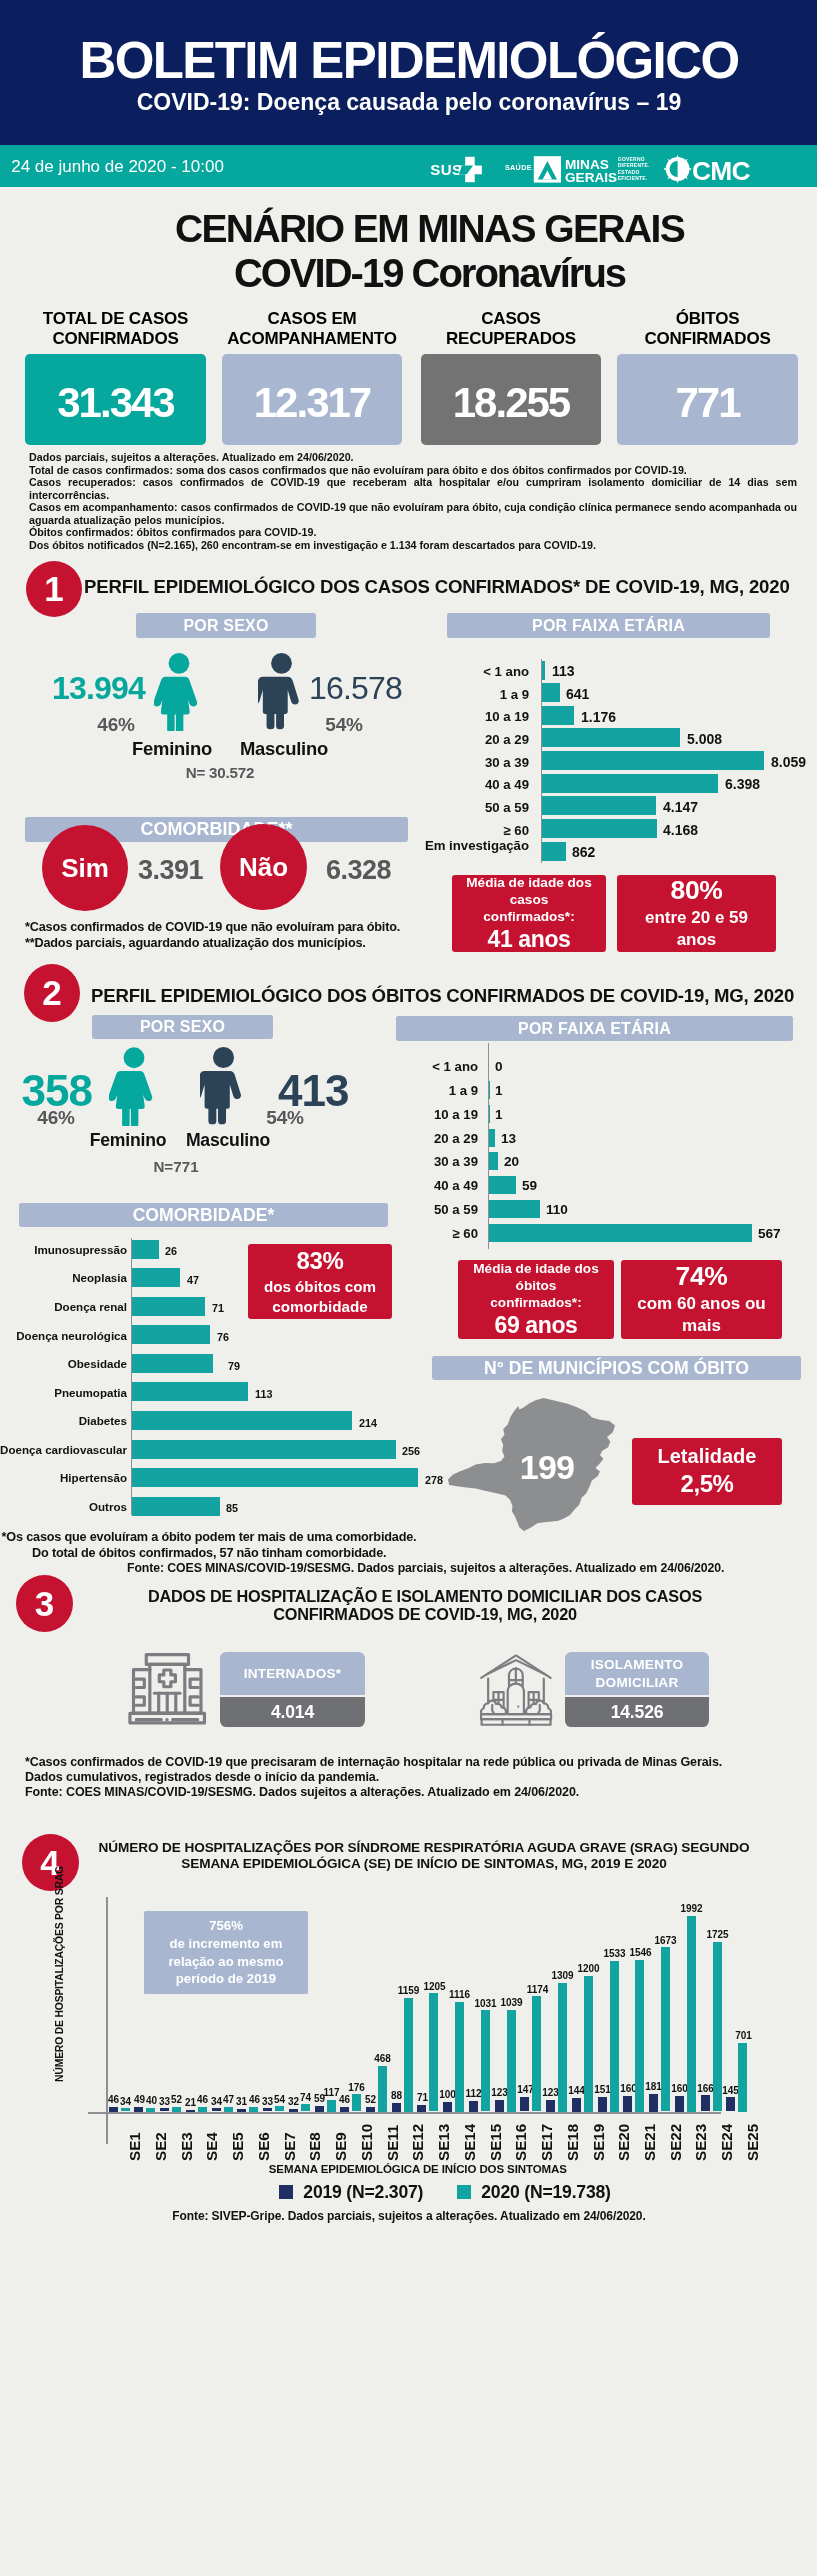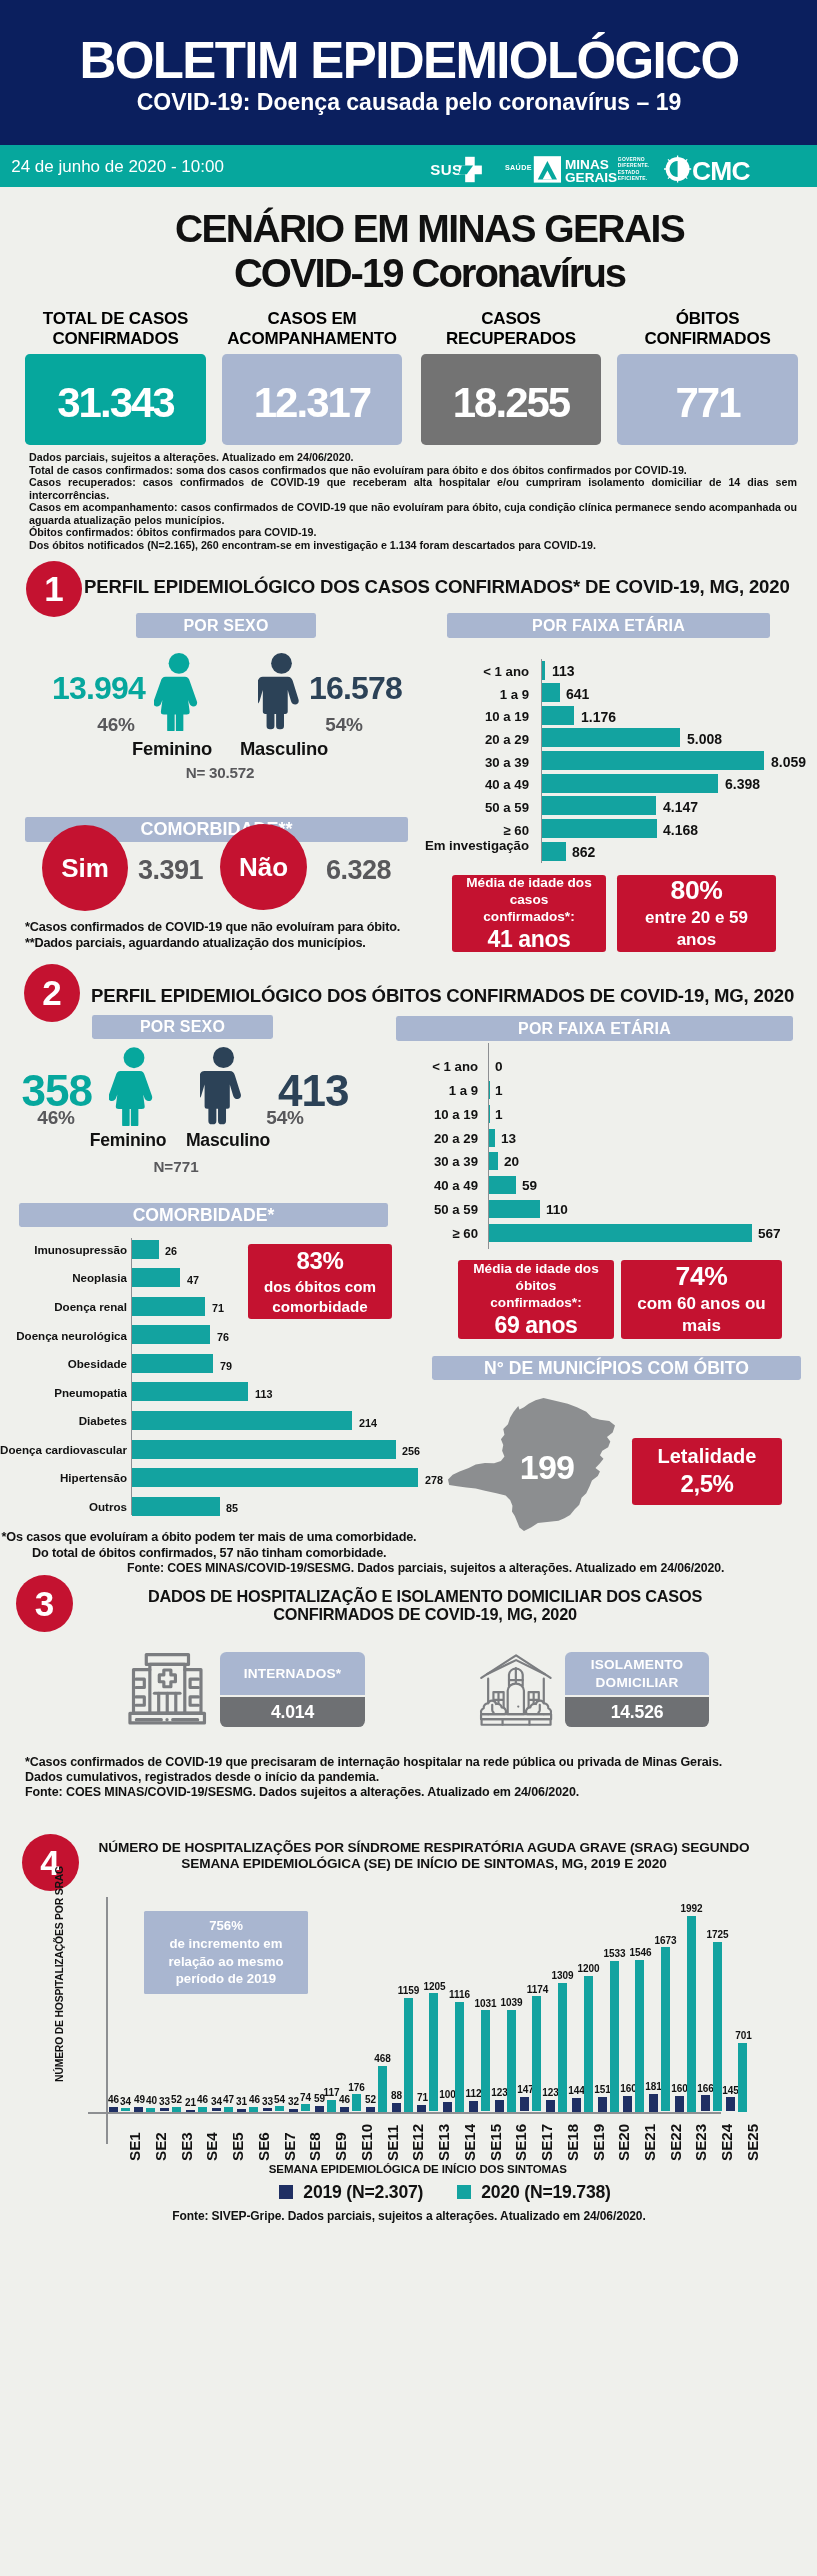--- a/index.html
+++ b/index.html
@@ -54,21 +54,21 @@
   
   .sec-circle { position:absolute; width:45px; height:45px; border-radius:50%;
      background:#c41230; color:#fff; font-size:29px; font-weight:bold;
      display:flex; align-items:center; justify-content:center; }
   .sec-title { position:absolute; font-size:15.2px; font-weight:bold; color:#111; }
 
   .blue-band { position:absolute; background:#a9b6d0; color:#fff;
      font-weight:bold; display:flex; align-items:center; justify-content:center; }
 
   .teal-num { color:#06a79d; font-weight:bold; }
-  .navy-num { color:#2c4257; font-weight:bold; }
+  .navy-num { color:#2c4257; font-weight:normal; }
 
   .red-box { position:absolute; background:#c41230; border-radius:3.2px;
      color:#fff; font-weight:bold; text-align:center;
      display:flex; flex-direction:column; align-items:center; justify-content:center; }
 
   .bar { position:absolute; background:#13a3a0; }
   .barlabel { position:absolute; font-weight:bold; color:#111; white-space:nowrap; }
   .catlabel { position:absolute; font-weight:bold; color:#111; text-align:right; white-space:nowrap; }
   .axisline { position:absolute; width:1.3px; background:#8d8f92; }
 
@@ -412,21 +412,21 @@
       <div class="bar" style="left:132px;top:33px;width:48px;height:19px;background:#13a3a0"></div>
       <div class="barlabel" style="left:187px;top:39px;font-size:10.8px">47</div>
       <div class="catlabel" style="right:306px;top:65px;font-size:11.6px">Doença renal</div>
       <div class="bar" style="left:132px;top:62px;width:73px;height:19px;background:#13a3a0"></div>
       <div class="barlabel" style="left:212px;top:67px;font-size:10.8px">71</div>
       <div class="catlabel" style="right:306px;top:94px;font-size:11.6px">Doença neurológica</div>
       <div class="bar" style="left:132px;top:90px;width:78px;height:19px;background:#13a3a0"></div>
       <div class="barlabel" style="left:217px;top:96px;font-size:10.8px">76</div>
       <div class="catlabel" style="right:306px;top:122px;font-size:11.6px">Obesidade</div>
       <div class="bar" style="left:132px;top:119px;width:81px;height:19px;background:#13a3a0"></div>
-      <div class="barlabel" style="left:220px;top:125px;font-size:10.8px">79</div>
+      <div class="barlabel" style="left:228px;top:125px;font-size:10.8px">79</div>
       <div class="catlabel" style="right:306px;top:151px;font-size:11.6px">Pneumopatia</div>
       <div class="bar" style="left:132px;top:147px;width:116px;height:19px;background:#13a3a0"></div>
       <div class="barlabel" style="left:255px;top:153px;font-size:10.8px">113</div>
       <div class="catlabel" style="right:306px;top:179px;font-size:11.6px">Diabetes</div>
       <div class="bar" style="left:132px;top:176px;width:220px;height:19px;background:#13a3a0"></div>
       <div class="barlabel" style="left:359px;top:182px;font-size:10.8px">214</div>
       <div class="catlabel" style="right:306px;top:208px;font-size:11.6px">Doença cardiovascular</div>
       <div class="bar" style="left:132px;top:205px;width:264px;height:19px;background:#13a3a0"></div>
       <div class="barlabel" style="left:402px;top:210px;font-size:10.8px">256</div>
       <div class="catlabel" style="right:306px;top:236px;font-size:11.6px">Hipertensão</div>

